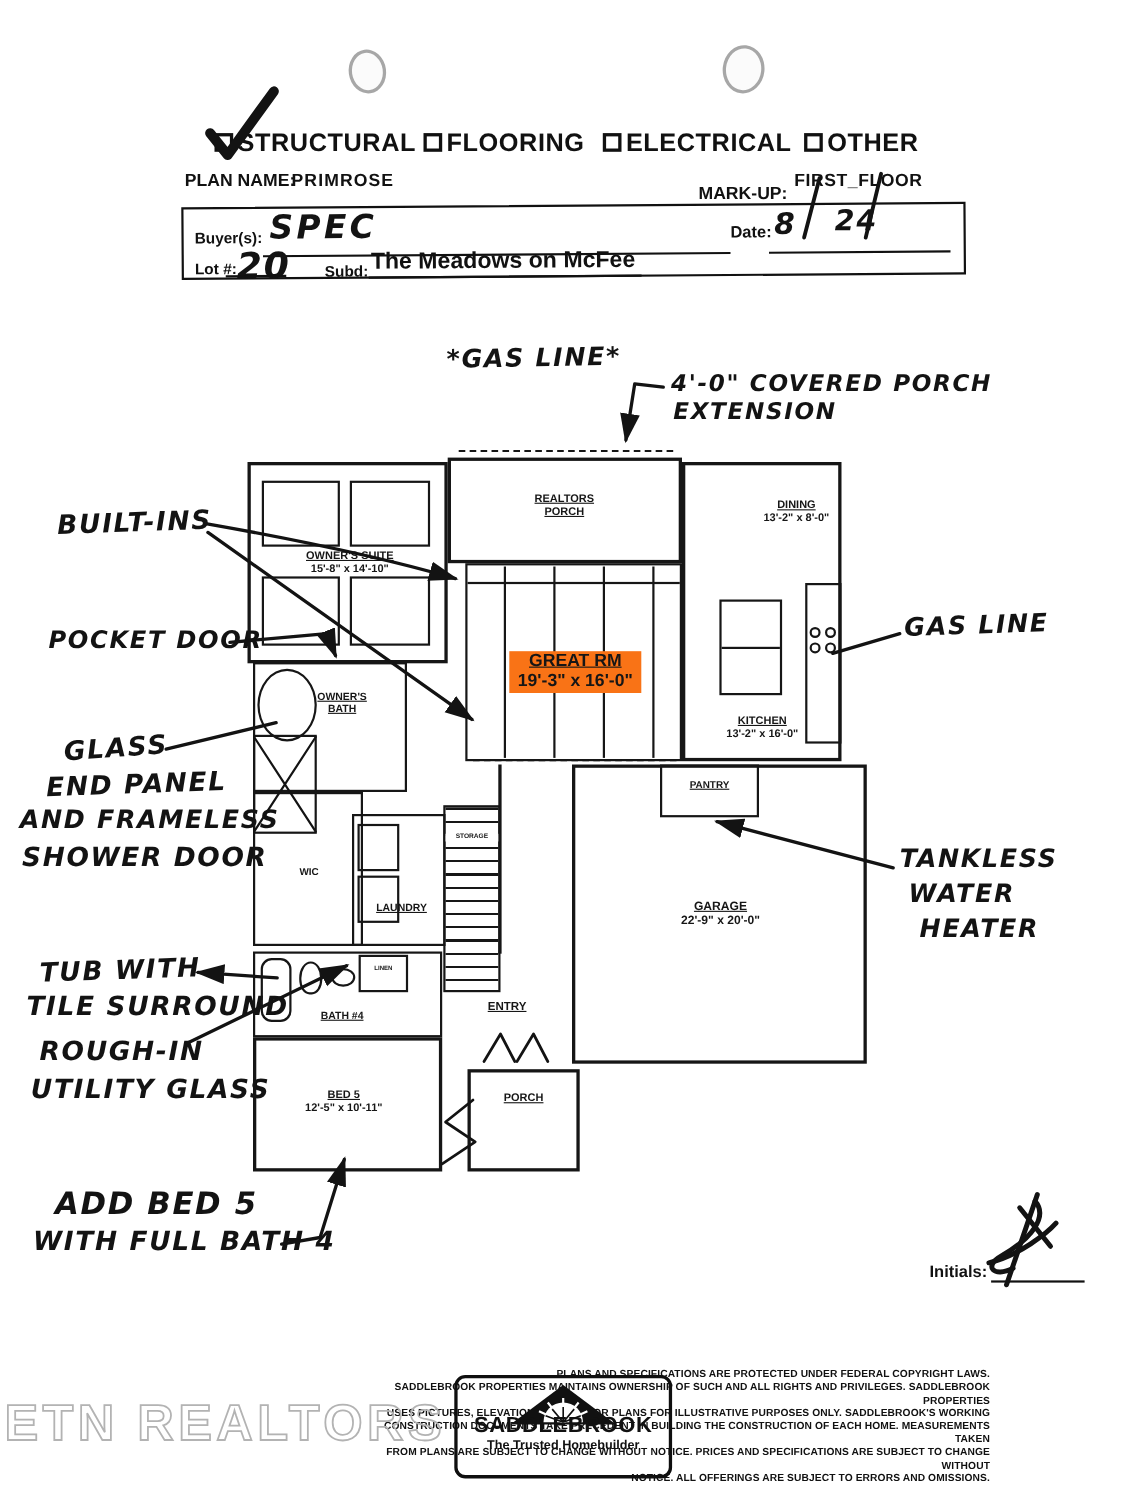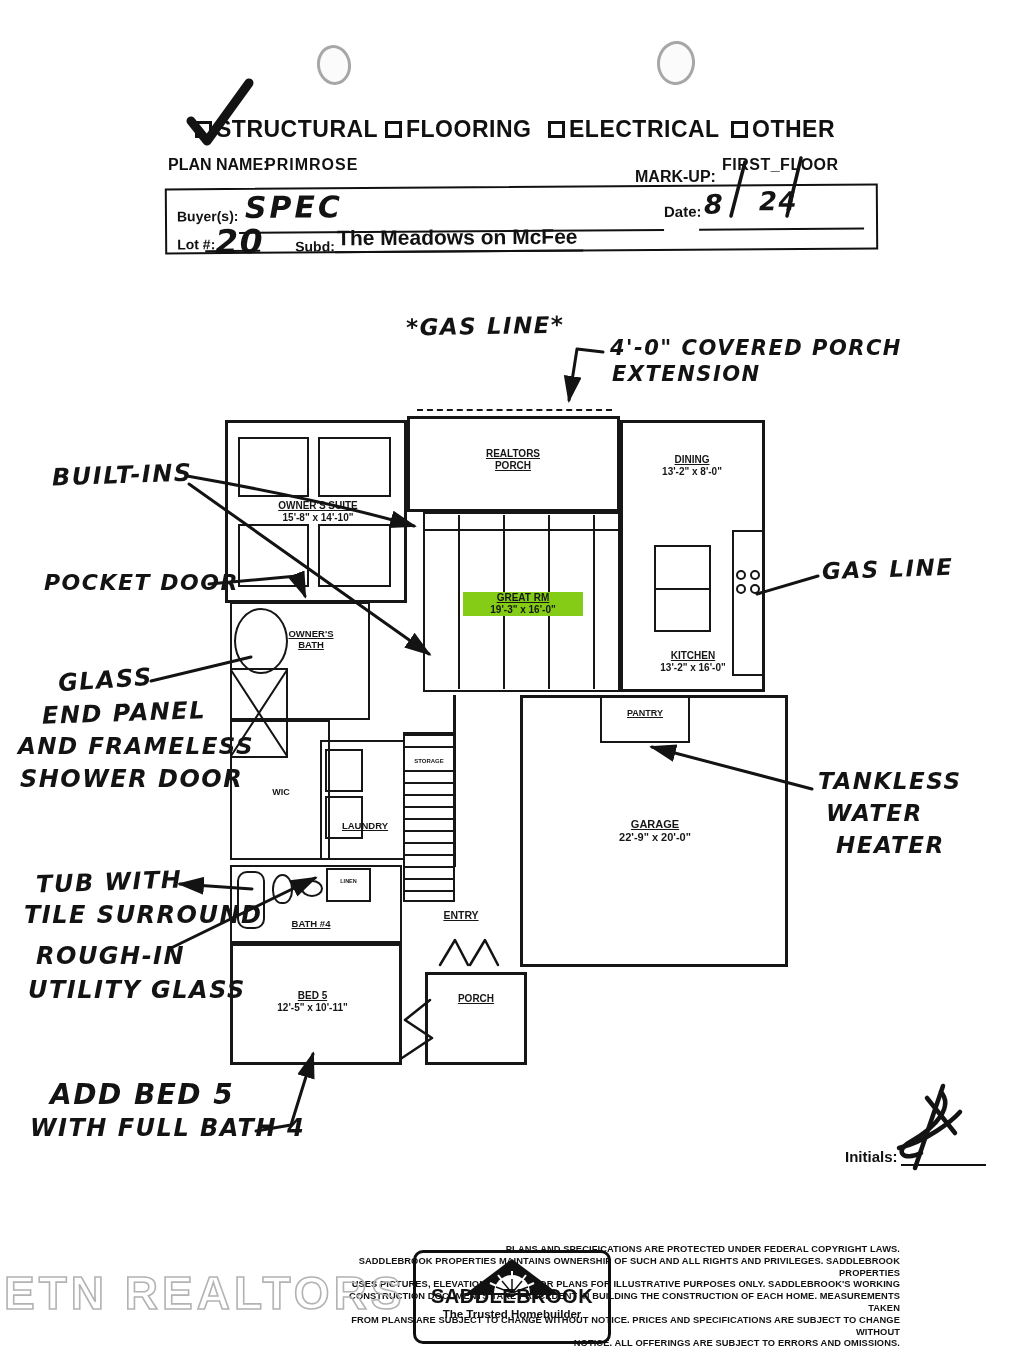--- a/index.html
+++ b/index.html
@@ -142,29 +142,29 @@
   <div class="rm" style="left:101px;top:456px;width:45px;height:34px;"></div>
   <div class="rm b3" style="left:5px;top:531px;width:172px;height:122px;"></div>
   <div class="rm b3" style="left:200px;top:560px;width:102px;height:93px;"></div>
   <div class="abs" style="left:228px;top:283px;width:3px;height:172px;background:#161616;"></div>
   <div class="dash" style="left:205px;top:278px;width:185px;"></div>
 
   <div class="rmlabel" style="left:238px;top:36px;width:100px;font-size:10px;">
     <div class="u">REALTORS</div>
     <div class="u">PORCH</div>
   </div>
-  <div class="rmlabel" style="left:412px;top:42px;width:110px;font-size:10px;text-align:center;">
+  <div class="rmlabel" style="left:444px;top:42px;width:110px;font-size:10px;text-align:center;">
     <div class="u">DINING</div>
     <div class="dims">13'-2" x 8'-0"</div>
   </div>
   <div class="rmlabel" style="left:28px;top:88px;width:130px;font-size:10px;">
     <div class="u">OWNER'S SUITE</div>
     <div class="dims">15'-8" x 14'-10"</div>
   </div>
-  <div class="rmlabel" style="left:238px;top:180px;width:120px;font-size:10px;background:#84cc16;">
+  <div class="rmlabel" style="left:238px;top:180px;width:120px;font-size:16px;background:#f97316;">
     <div class="u">GREAT RM</div>
     <div class="dims">19'-3" x 16'-0"</div>
   </div>
   <div class="rmlabel" style="left:408px;top:238px;width:120px;font-size:10px;">
     <div class="u">KITCHEN</div>
     <div class="dims">13'-2" x 16'-0"</div>
   </div>
   <div class="rmlabel" style="left:50px;top:216px;width:72px;font-size:9.5px;">
     <div class="u">OWNER'S</div>
     <div class="u">BATH</div>

